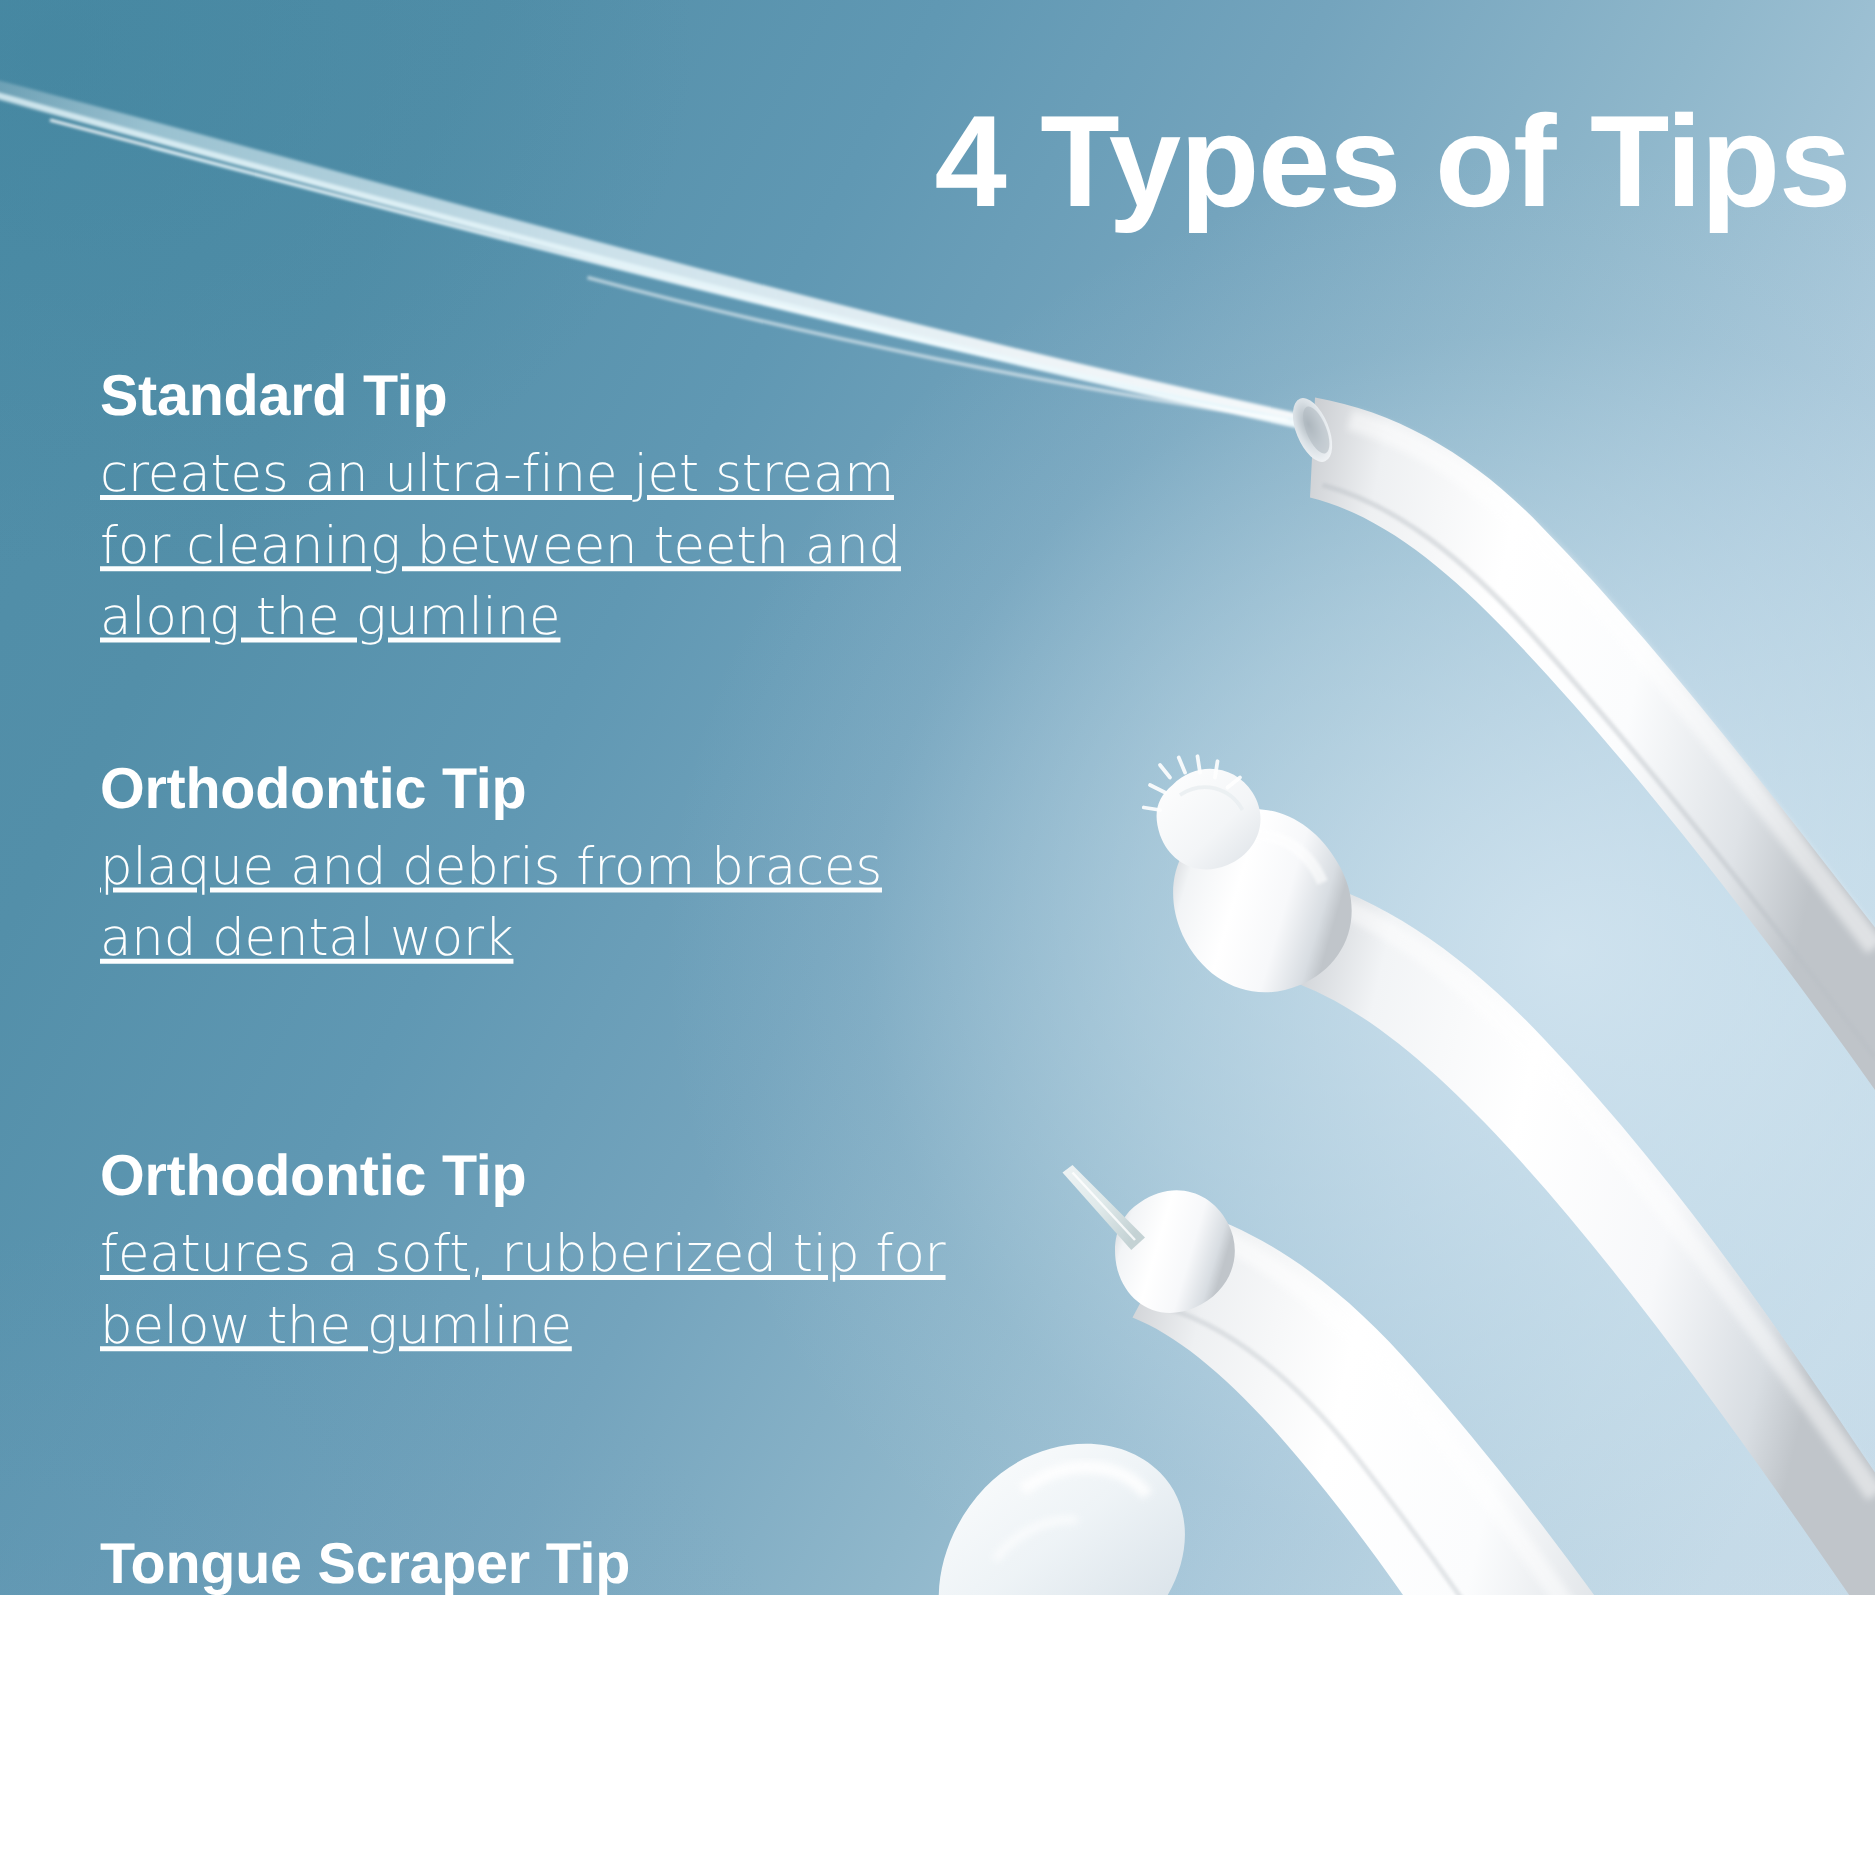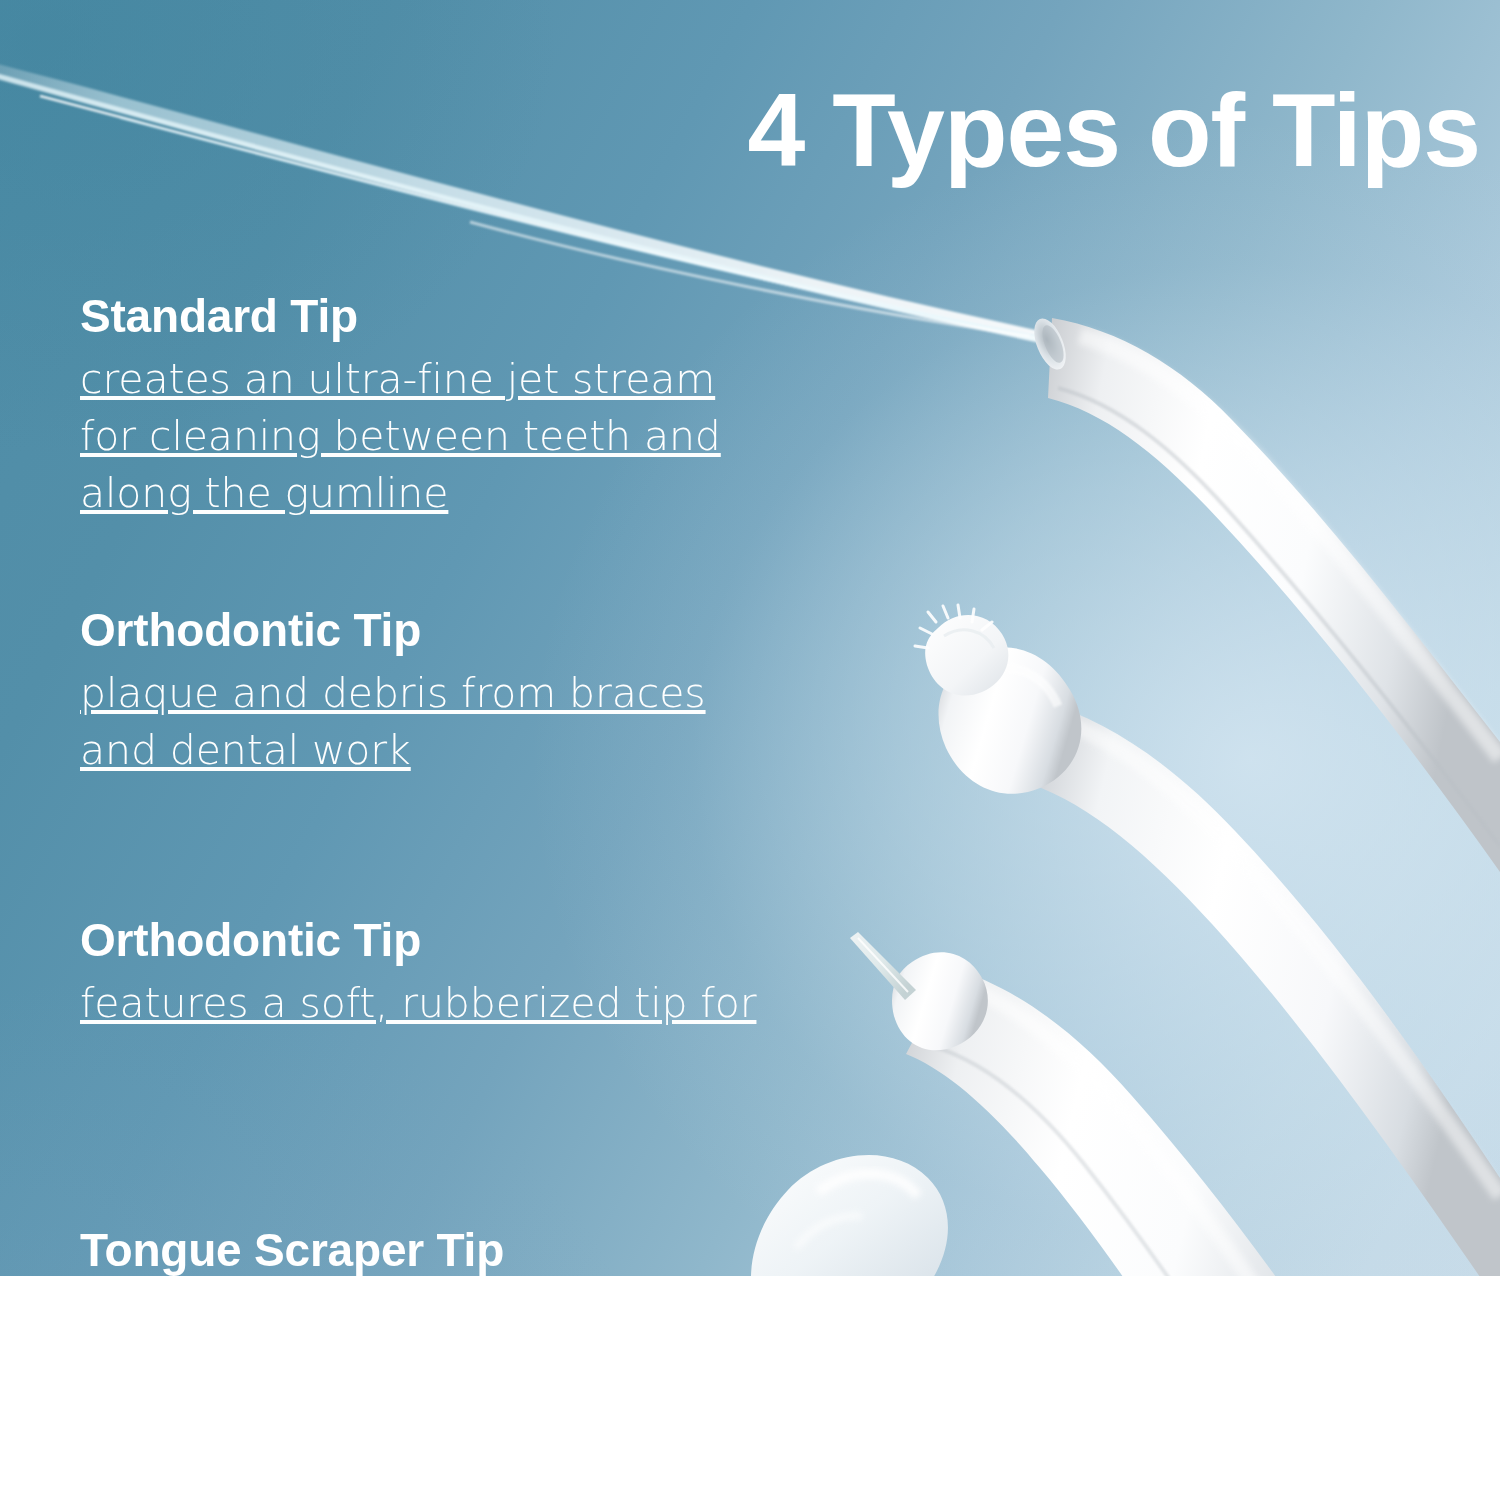--- a/index.html
+++ b/index.html
@@ -291,20 +291,21 @@
       <p>
         <span>plaque and debris from braces</span>
         <span>and dental work</span>
       </p>
     </div>
 
     <div class="block block-3">
       <h2>Orthodontic Tip</h2>
       <p>
         <span>features a soft, rubberized tip for</span>
+        <span>below the gumline</span>
       </p>
     </div>
 
     <div class="block block-4">
       <h2>Tongue Scraper Tip</h2>
     </div>
 
   </div>
 </div>
 

